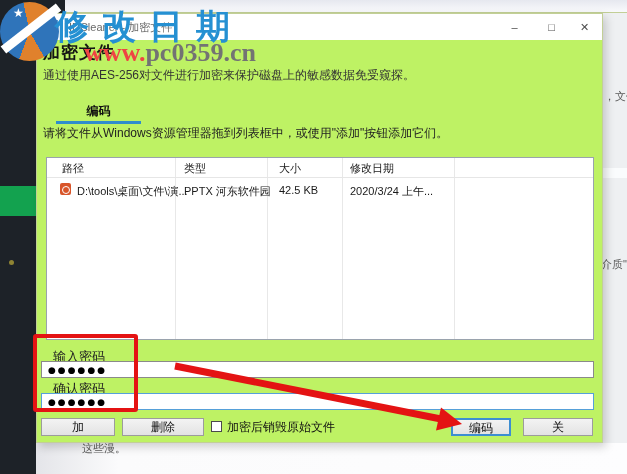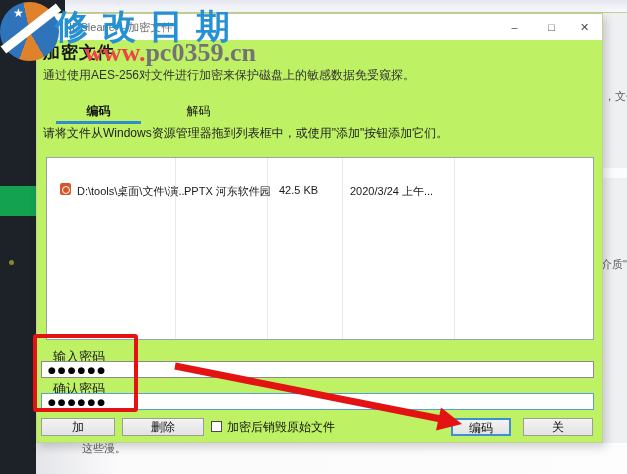--- a/index.html
+++ b/index.html
@@ -100,29 +100,34 @@
     <span class="abs" id="title-text">HDCleaner - 加密文件</span>
     <span class="abs winctl" id="btn-min">–</span>
     <span class="abs winctl" id="btn-max">□</span>
     <span class="abs winctl" id="btn-close">✕</span>
   </div>
 
   <div class="abs" id="heading">加密文件</div>
   <div class="abs" id="subtitle">通过使用AES-256对文件进行加密来保护磁盘上的敏感数据免受窥探。</div>
 
   <div class="abs tab" id="tab-encode">编码</div>
-  <div class="abs tab" id="tab-decode">解码</div>
 
   <div class="abs" id="instruction">请将文件从Windows资源管理器拖到列表框中，或使用"添加"按钮添加它们。</div>
 
   <div class="abs" id="file-table">
     <div class="abs col-sep" style="left:128px"></div>
     <div class="abs col-sep" style="left:220px"></div>
     <div class="abs col-sep" style="left:295px"></div>
     <div class="abs col-sep" style="left:407px"></div>
+    <div class="abs" id="table-header-row">
+      <span class="abs th" style="left:15px">路径</span>
+      <span class="abs th" style="left:137px">类型</span>
+      <span class="abs th" style="left:232px">大小</span>
+      <span class="abs th" style="left:303px">修改日期</span>
+    </div>
     <div>
       <span class="abs" id="pptx-icon"></span>
       <span class="abs td" style="left:30px">D:\tools\桌面\文件\演...</span>
       <span class="abs td" style="left:137px">PPTX 河东软件园</span>
       <span class="abs td" style="left:232px">42.5 KB</span>
       <span class="abs td" style="left:303px">2020/3/24 上午...</span>
     </div>
   </div>
 
   <div class="abs pw-label" style="top:334px">输入密码</div>

